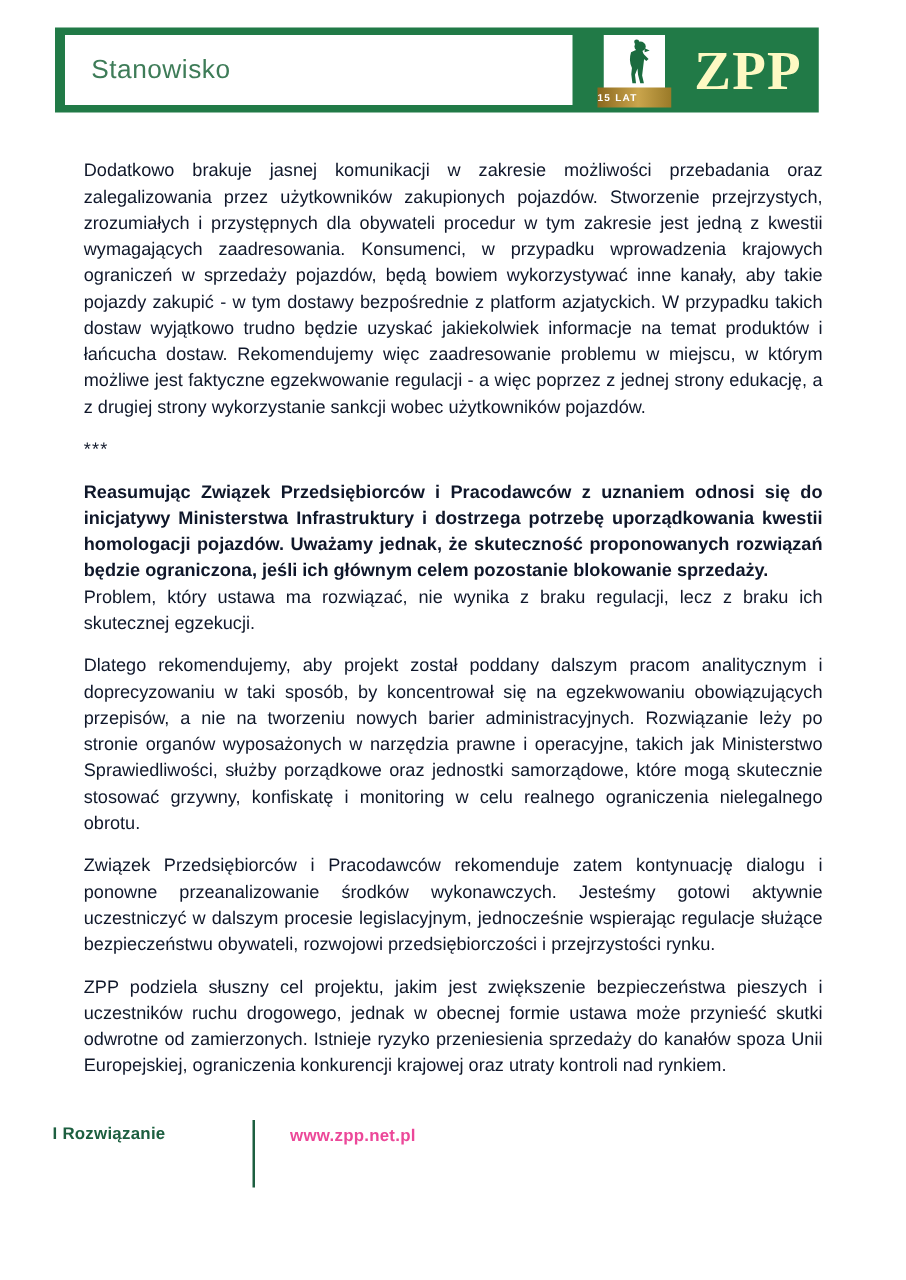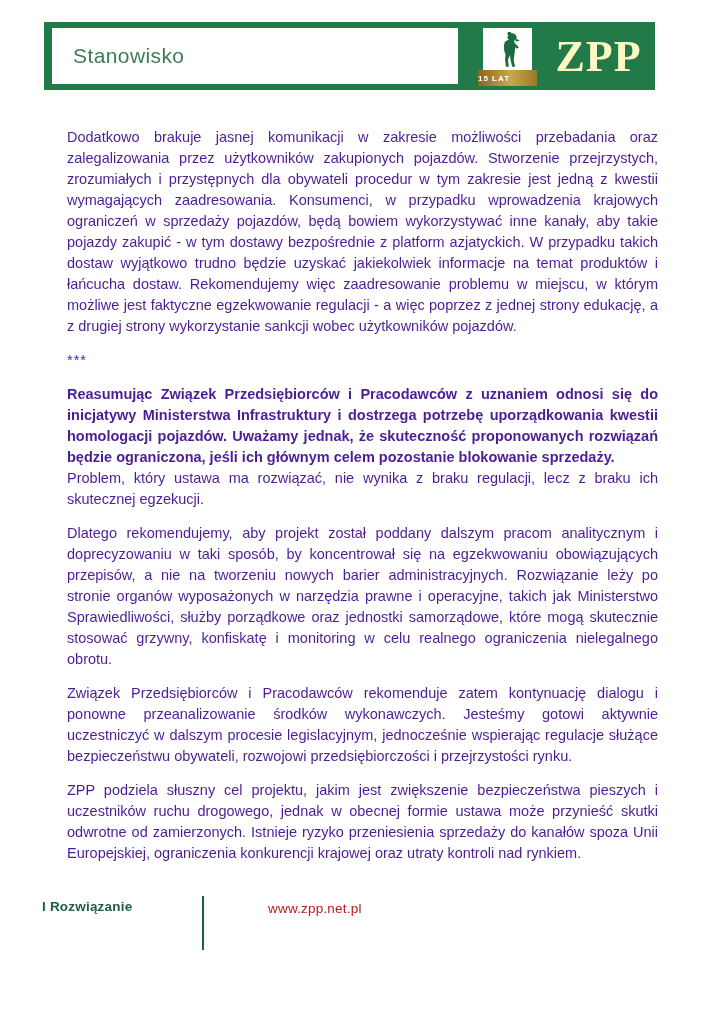--- a/index.html
+++ b/index.html
@@ -54,21 +54,21 @@
     font-family: "Liberation Serif", serif;
     font-weight: bold;
     font-size: 44px;
     letter-spacing: 1px;
   }
 
   
   .doc-body {
     position: absolute; left: 67px; top: 127px;
     width: 591px;
-    color: #4c1d95;
+    color: #0f172a;
     font-size: 14.5px;
     line-height: 21px;
     text-align: justify;
   }
   .doc-body p { margin: 0 0 13px 0; }
   .doc-body p.tight { margin-bottom: 0; font-weight: bold; }
   .doc-body p.separator { text-align: left; letter-spacing: 1px; }
 
   
   .footer-org {
@@ -79,25 +79,24 @@
     line-height: 19px;
     letter-spacing: 0.2px;
   }
   .footer-divider {
     position: absolute; left: 202px; top: 896px;
     width: 2px; height: 54px;
     background: #1d5f40;
   }
   .footer-site {
     position: absolute; left: 232px; top: 901px;
-    color: #b91c1c;
-    font-size: 13.5px; font-weight: normal;
+    color: #ec4899;
+    font-size: 13.5px; font-weight: bold;
     letter-spacing: 0.2px;
     text-decoration: none;
-    margin-left: 36px;
   }
 </style>
 </head>
 <body>
 
 <div class="page">
 
   <div class="band">
     <div class="title-box">
       <span class="title-text">Stanowisko</span>

